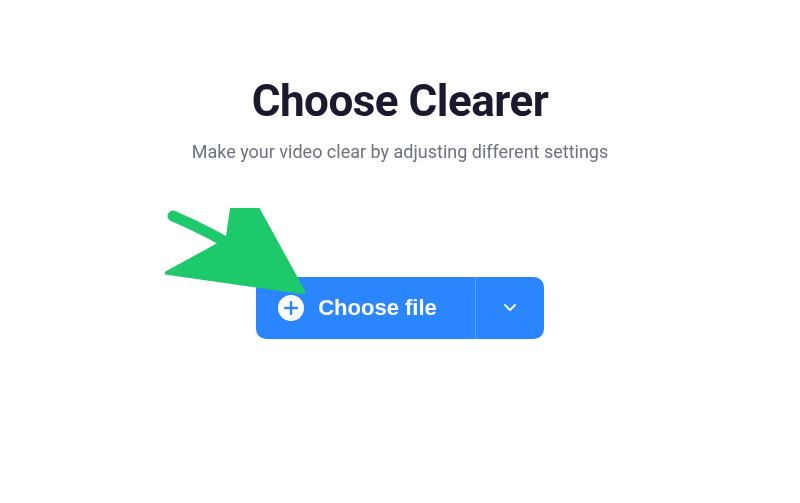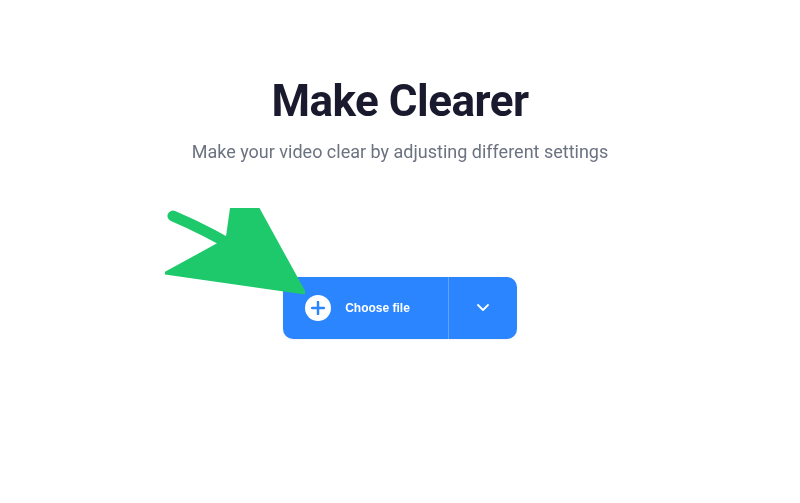--- a/index.html
+++ b/index.html
@@ -38,21 +38,21 @@
       box-shadow: 0 1px 3px rgba(0,0,0,0.05);
     }
     .choose-button {
       background: #2b85ff;
       color: #ffffff;
       border: none;
       display: flex;
       align-items: center;
       gap: 14px;
       padding: 18px 38px 18px 22px;
-      font-size: 12px;
+      font-size: 22px;
       font-weight: 600;
       cursor: pointer;
     }
     .plus-circle {
       width: 26px;
       height: 26px;
       background: #ffffff;
       border-radius: 50%;
       display: flex;
       align-items: center;
@@ -79,21 +79,21 @@
     .arrow-annotation {
       position: absolute;
       left: 165px;
       top: 208px;
       pointer-events: none;
     }
   </style>
 </head>
 <body>
 
-<h1 class="title">Make Clearer</h1>
+<h1 class="title">Choose Clearer</h1>
 <p class="subtitle">Make your video clear by adjusting different settings</p>
 
 <div class="button-group">
   <button class="choose-button">
     <span class="plus-circle">
       <svg viewBox="0 0 14 14">
         <path d="M7 1 L7 13 M1 7 L13 7" stroke="#2b85ff" stroke-width="2.5" stroke-linecap="round" fill="none"></path>
       </svg>
     </span>
     <span>Choose file</span>

